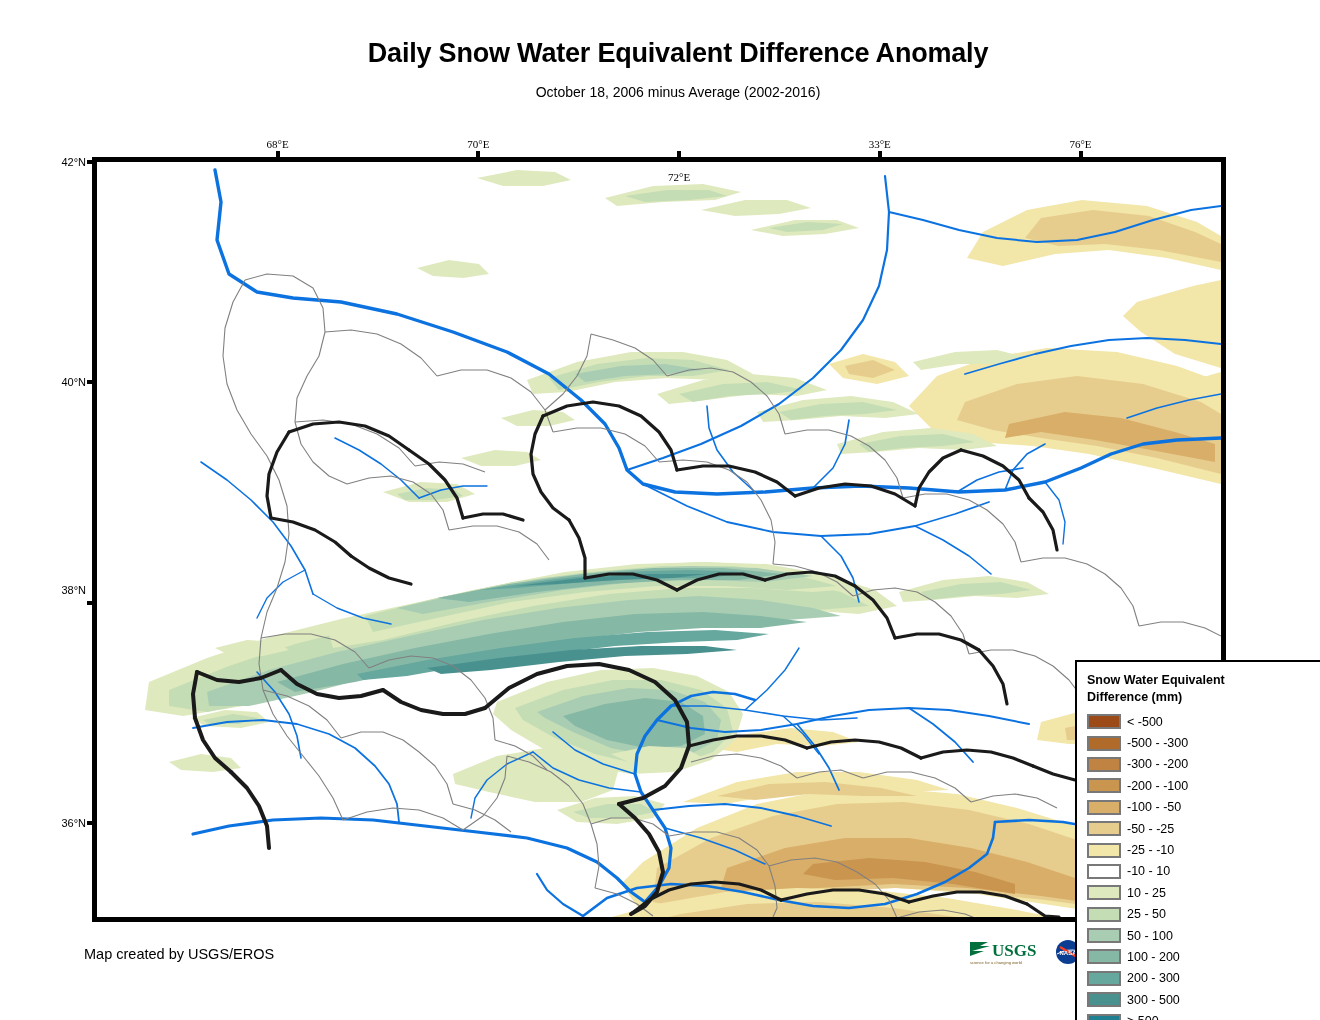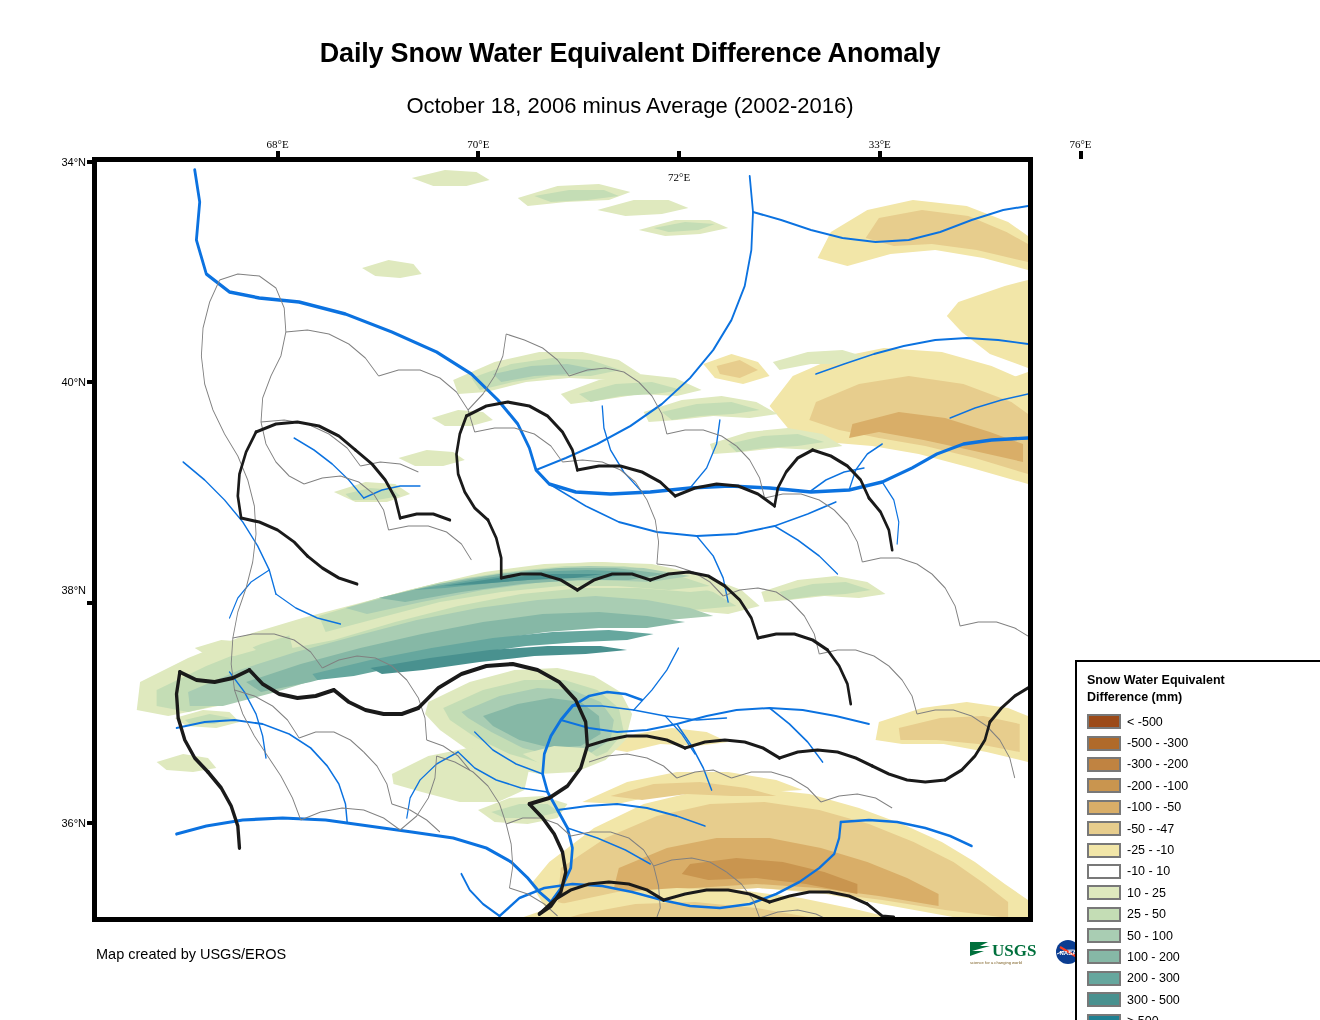--- a/index.html
+++ b/index.html
@@ -17,42 +17,43 @@
     overflow: hidden;
   }
 
   
   #title-block {
     position: absolute;
     left: 0;
     top: 36px;
     width: 1260px;
     text-align: center;
+    padding-left: 48px;
   }
   #main-title {
     font-size: 27px;
     font-weight: bold;
     letter-spacing: -0.2px;
     line-height: 34px;
     white-space: nowrap;
   }
   #subtitle {
-    font-size: 22px;
+    font-size: 14px;
     font-weight: normal;
     line-height: 28px;
-    margin-top: 22px;
+    margin-top: 8px;
     white-space: nowrap;
   }
 
   
   #map-frame {
     position: absolute;
     left: 92px;
     top: 157px;
-    width: 941px;
+    width: 1134px;
     height: 765px;
     box-sizing: border-box;
     border: 5px solid #000000;
     background: #ffffff;
   }
   #map-canvas {
     position: absolute;
     left: 0;
     top: 0;
     width: 100%;
@@ -125,21 +126,21 @@
   }
   .legend-label {
     font-size: 12.5px;
     white-space: nowrap;
     line-height: 14px;
   }
 
   
   #credit {
     position: absolute;
-    left: 96px;
+    left: 84px;
     top: 946px;
     font-size: 14.5px;
     white-space: nowrap;
   }
   #logo-bar {
     position: absolute;
     left: 968px;
     top: 936px;
     height: 32px;
     display: flex;
@@ -448,21 +449,21 @@
         <div class="legend-row">
           <span class="legend-swatch" style="background: rgb(201, 149, 79); border-color: rgb(120, 120, 120);"></span>
           <span class="legend-label">-200 - -100</span>
         </div>
         <div class="legend-row">
           <span class="legend-swatch" style="background: rgb(217, 174, 104); border-color: rgb(120, 120, 120);"></span>
           <span class="legend-label">-100 - -50</span>
         </div>
         <div class="legend-row">
           <span class="legend-swatch" style="background: rgb(231, 205, 141); border-color: rgb(120, 120, 120);"></span>
-          <span class="legend-label">-50 - -47</span>
+          <span class="legend-label">-50 - -25</span>
         </div>
         <div class="legend-row">
           <span class="legend-swatch" style="background: rgb(242, 230, 168); border-color: rgb(120, 120, 120);"></span>
           <span class="legend-label">-25 - -10</span>
         </div>
         <div class="legend-row">
           <span class="legend-swatch" style="background: rgb(255, 255, 255); border-color: rgb(120, 120, 120);"></span>
           <span class="legend-label">-10 - 10</span>
         </div>
         <div class="legend-row">
@@ -502,21 +503,21 @@
     <div class="lon-label" style="left: 277.643px; top: 138px;">68°E</div>
     <div class="lon-tick" style="left: 277.643px; top: 151px; height: 8px;"></div>
     <div class="lon-label" style="left: 478.357px; top: 138px;">70°E</div>
     <div class="lon-tick" style="left: 478.357px; top: 151px; height: 8px;"></div>
     <div class="lon-label" style="left: 679.071px; top: 126px; margin-top: 45px;">72°E</div>
     <div class="lon-tick" style="left: 679.071px; top: 151px; height: 8px;"></div>
     <div class="lon-label" style="left: 879.786px; top: 138px;">33°E</div>
     <div class="lon-tick" style="left: 879.786px; top: 151px; height: 8px;"></div>
     <div class="lon-label" style="left: 1080.5px; top: 138px;">76°E</div>
     <div class="lon-tick" style="left: 1080.5px; top: 151px; height: 8px;"></div>
-    <div class="lat-label" style="left: 52px; width: 34px; top: 162px;">34°N</div>
+    <div class="lat-label" style="left: 52px; width: 34px; top: 162px;">42°N</div>
     <div class="lat-tick" style="left: 87px; width: 9px; top: 162px;"></div>
     <div class="lat-label" style="left: 52px; width: 34px; top: 382.438px;">40°N</div>
     <div class="lat-tick" style="left: 87px; width: 9px; top: 382.438px;"></div>
     <div class="lat-label" style="left: 52px; width: 34px; top: 590px;">38°N</div>
     <div class="lat-tick" style="left: 87px; width: 9px; top: 602.876px;"></div>
     <div class="lat-label" style="left: 52px; width: 34px; top: 823.314px;">36°N</div>
     <div class="lat-tick" style="left: 87px; width: 9px; top: 823.314px;"></div>
   </div>
 
 <div id="credit">Map created by USGS/EROS</div>

